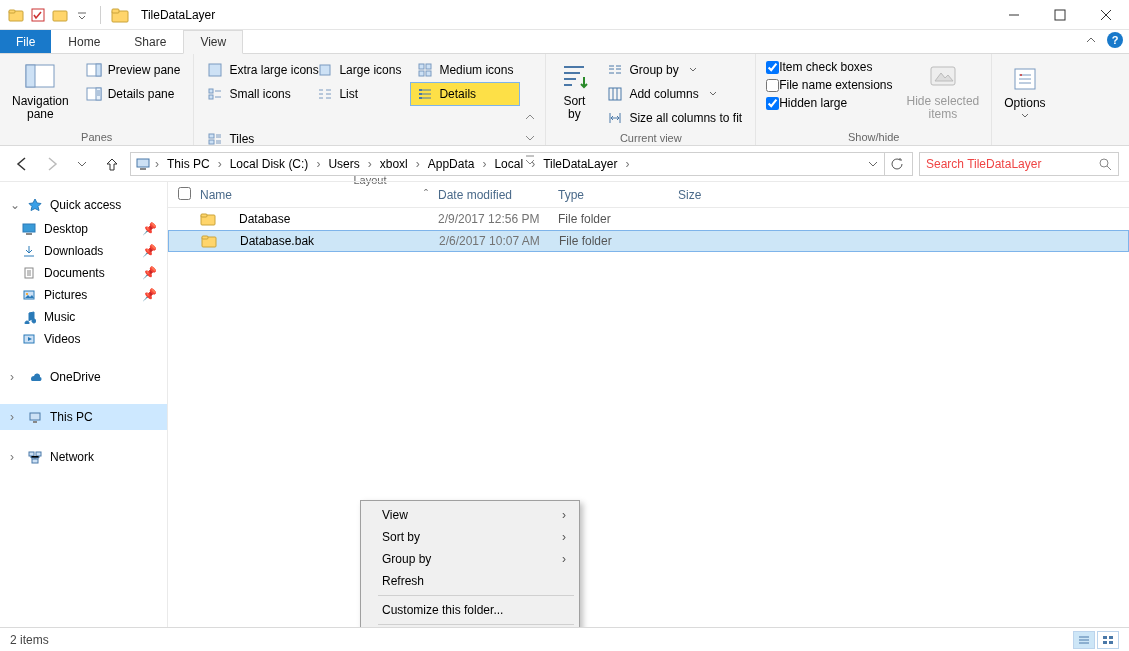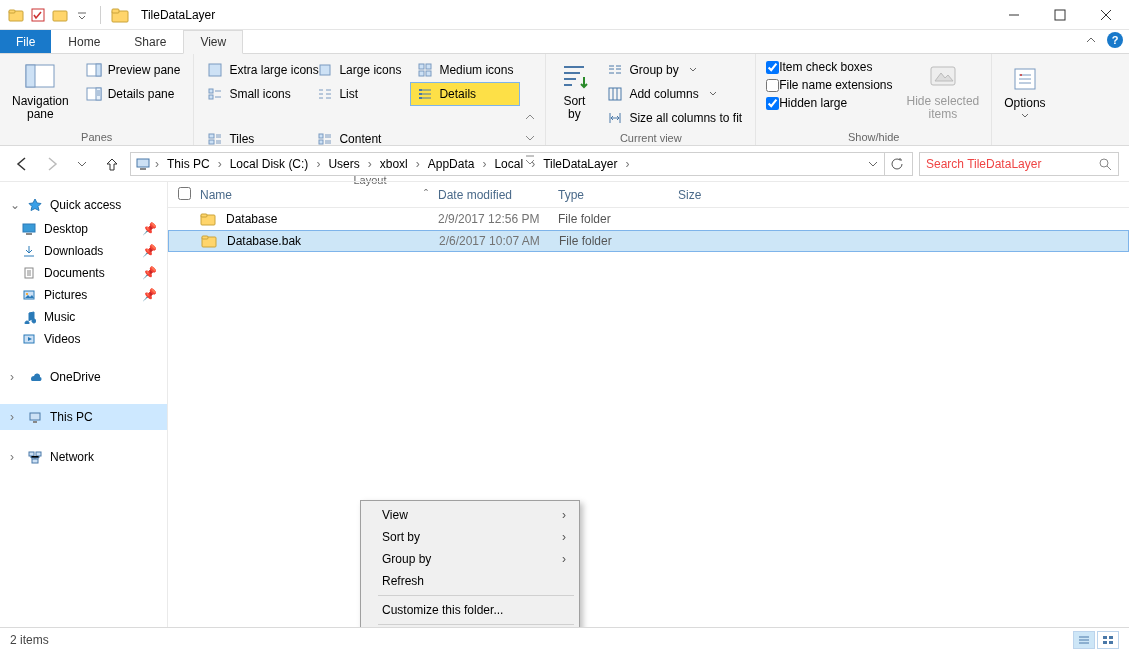--- a/index.html
+++ b/index.html
@@ -62,21 +62,21 @@
 .col-headers { height: 26px; display: flex; align-items: center; border-bottom: 1px solid #eaeaea; color: #4a6a8a; padding-left: 10px; }
 .col-chk { width: 22px; }
 .col-name { width: 238px; display: flex; align-items: center; gap: 6px; }
 .col-date { width: 120px; }
 .col-type { width: 120px; }
 .col-size { width: 80px; }
 .sort-arrow { color: #777; }
 .file-row { height: 22px; display: flex; align-items: center; padding-left: 10px; }
 .file-row.selected { background:#cde6f7; border:1px solid #7eb4ea; }
 .file-row .cell-chk { width: 22px; }
-.file-row .cell-name { width: 238px; display: flex; align-items: center; gap: 10px; }
+.file-row .cell-name { width: 238px; display: flex; align-items: center; gap: 23px; }
 .file-row .cell-date { width: 120px; color: #737373; }
 .file-row .cell-type { width: 120px; color: #555; }
 .file-row .cell-size { width: 80px; color: #555; }
 
 
 .context-menu { position: absolute; left: 192px; top: 318px; width: 220px; background: #f0f0f0; border: 1px solid #a0a0a0; box-shadow: 3px 3px 6px rgba(0,0,0,0.25); padding: 3px; }
 .cm-item { height: 22px; display: flex; align-items: center; padding: 0 24px 0 18px; position: relative; }
 .cm-arrow { position: absolute; right: 10px; color: #555; }
 .cm-sep { height: 1px; background: #d0d0d0; margin: 3px 2px 3px 14px; }
 
@@ -257,31 +257,20 @@
         <div class="rbtn" style="width:110px">
             <span class="icon16">
               <svg width="16" height="16">
                 <rect x="2" y="3" width="5" height="4" fill="#cde1f5" stroke="#7a9ac0"></rect>
                 <path d="M9 4h5M9 6h5" stroke="#7a9ac0"></path>
                 <rect x="2" y="9" width="5" height="4" fill="#cde1f5" stroke="#7a9ac0"></rect>
                 <path d="M9 10h5M9 12h5" stroke="#7a9ac0"></path>
               </svg>
             </span>
             <span>Tiles</span>
-          </div>
-        <div class="rbtn" style="width:100px">
-            <span class="icon16">
-              <svg width="16" height="16">
-                <rect x="2" y="3" width="4" height="4" fill="#cde1f5" stroke="#7a9ac0"></rect>
-                <path d="M8 4h6M8 6h6" stroke="#7a9ac0"></path>
-                <rect x="2" y="9" width="4" height="4" fill="#cde1f5" stroke="#7a9ac0"></rect>
-                <path d="M8 10h6M8 12h6" stroke="#7a9ac0"></path>
-              </svg>
-            </span>
-            <span>Content</span>
           </div>
         <div style="width:14px;display:flex;flex-direction:column;justify-content:space-around;margin-left:auto;height:66px">
           <span>
               <svg width="10" height="8">
                 <path d="M1 6 l4 -4 l4 4" stroke="#888" fill="none"></path>
               </svg>
             </span>
           <span>
               <svg width="10" height="8">
                 <path d="M1 2 l4 4 l4 -4" stroke="#888" fill="none"></path>

